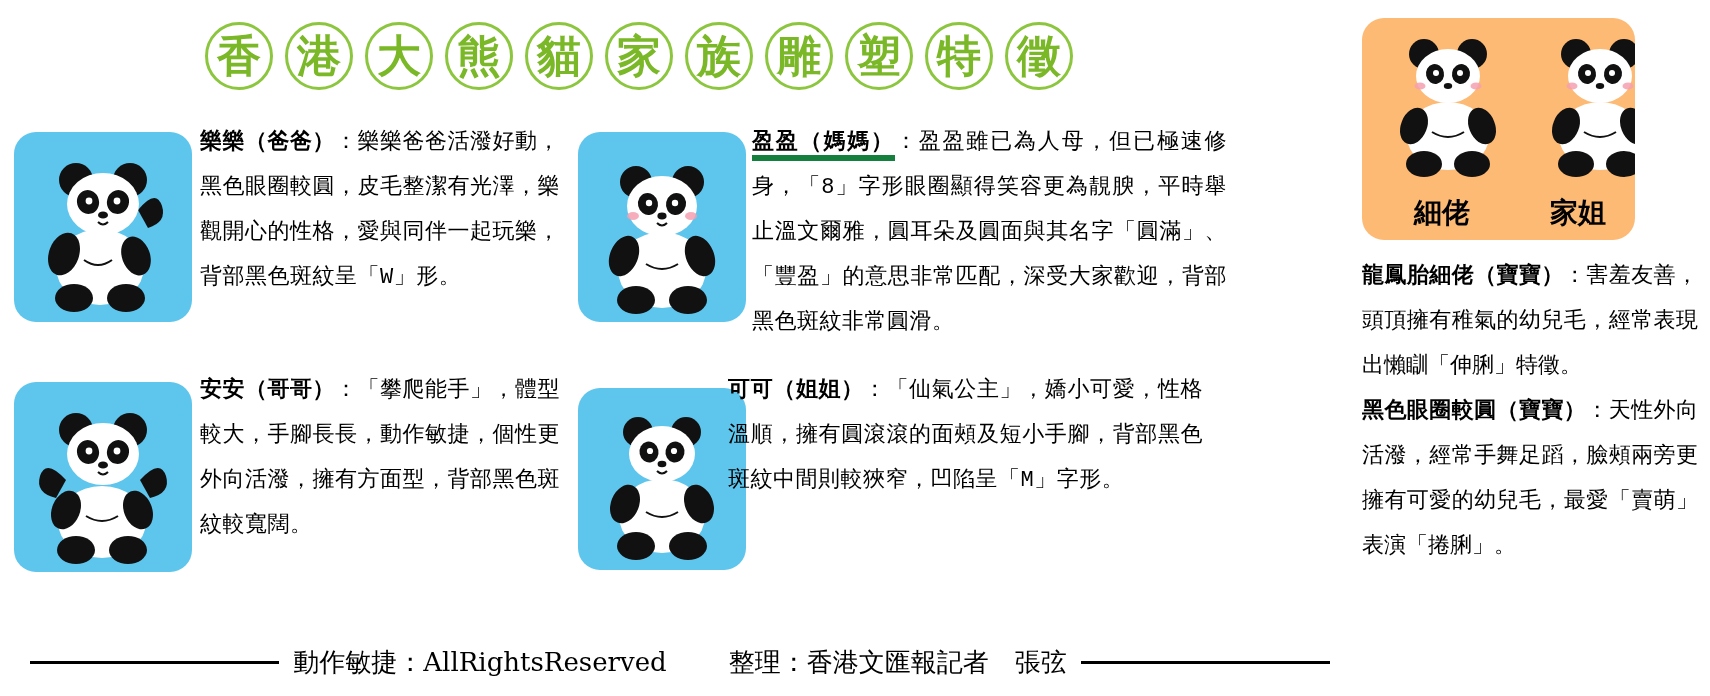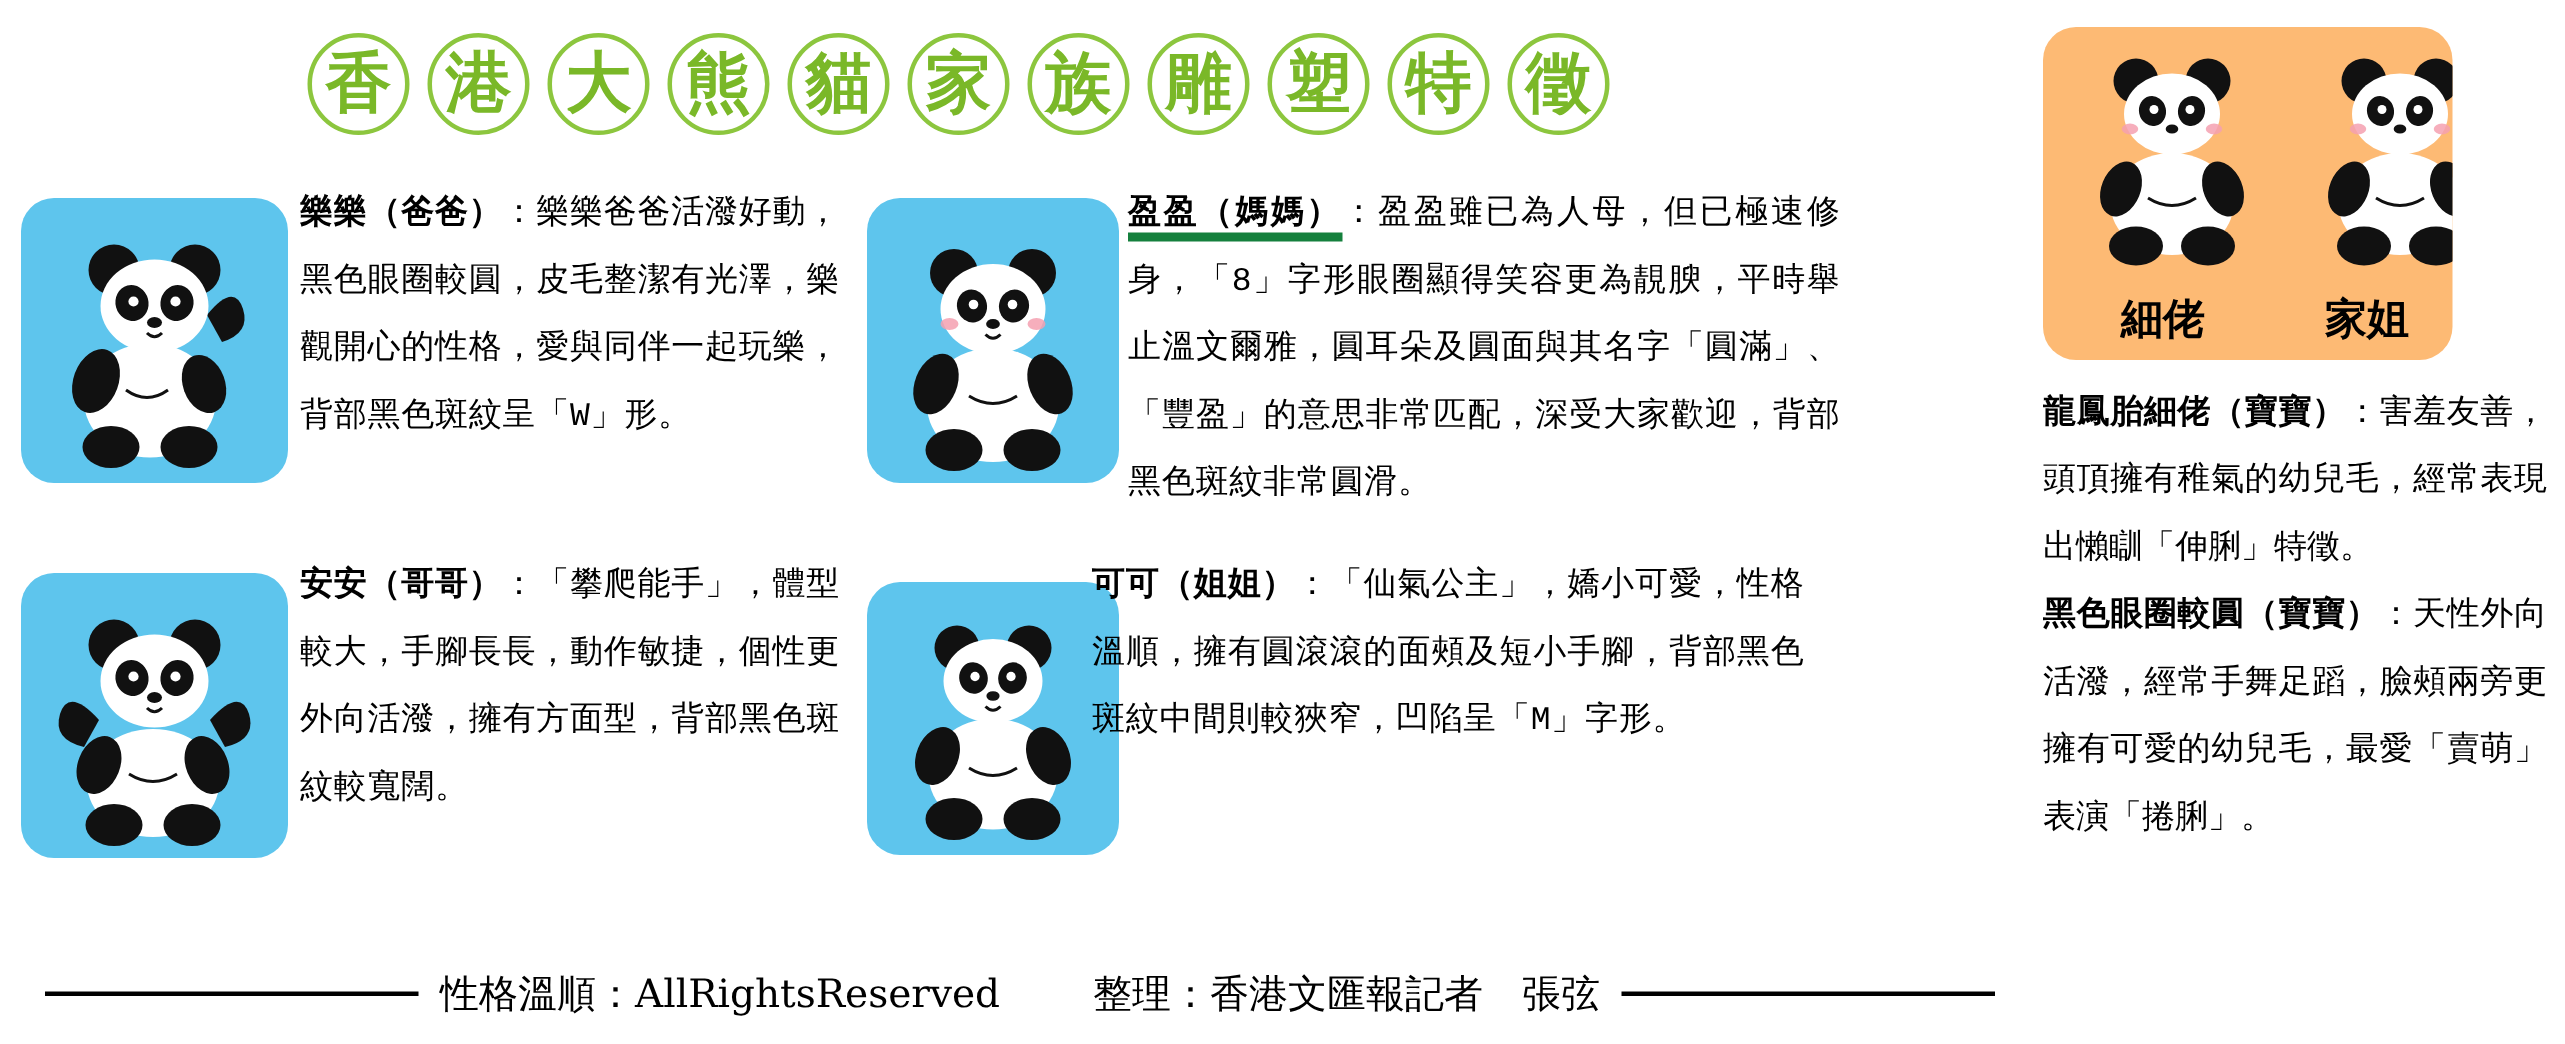--- a/index.html
+++ b/index.html
@@ -291,17 +291,17 @@
   <div class="twin-label" style="right:29px;">家姐</div>
 </div>
 
 <div id="right-col">
   <div class="right-text"><span class="entry-name">龍鳳胎細佬（寶寶）</span><span>：</span><span>害羞友善，頭頂擁有稚氣的幼兒毛，經常表現出懶瞓「伸脷」特徵。</span></div>
   <div class="right-text"><span class="entry-name">黑色眼圈較圓（寶寶）</span><span>：</span><span>天性外向活潑，經常手舞足蹈，臉頰兩旁更擁有可愛的幼兒毛，最愛「賣萌」表演「捲脷」。</span></div>
 </div>
 
 <div id="footer">
   <div class="rule"></div>
-  <div class="footer-text">性格溫順：AllRightsReserved</div>
+  <div class="footer-text">動作敏捷：AllRightsReserved</div>
   <div class="footer-gap"></div>
   <div class="footer-text">整理：香港文匯報記者　張弦</div>
   <div class="rule"></div>
 </div>
 
 </body></html>

